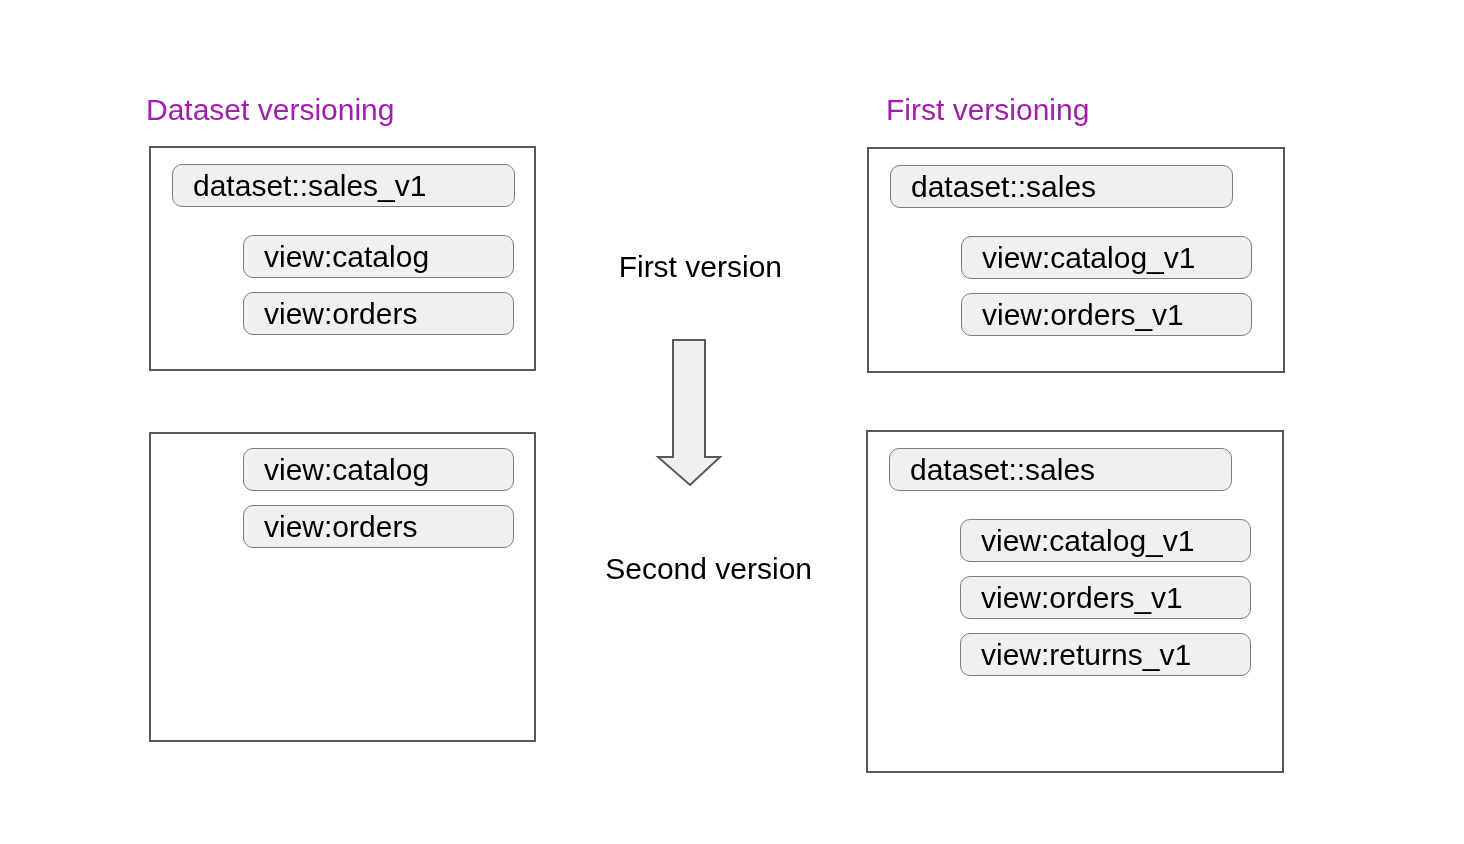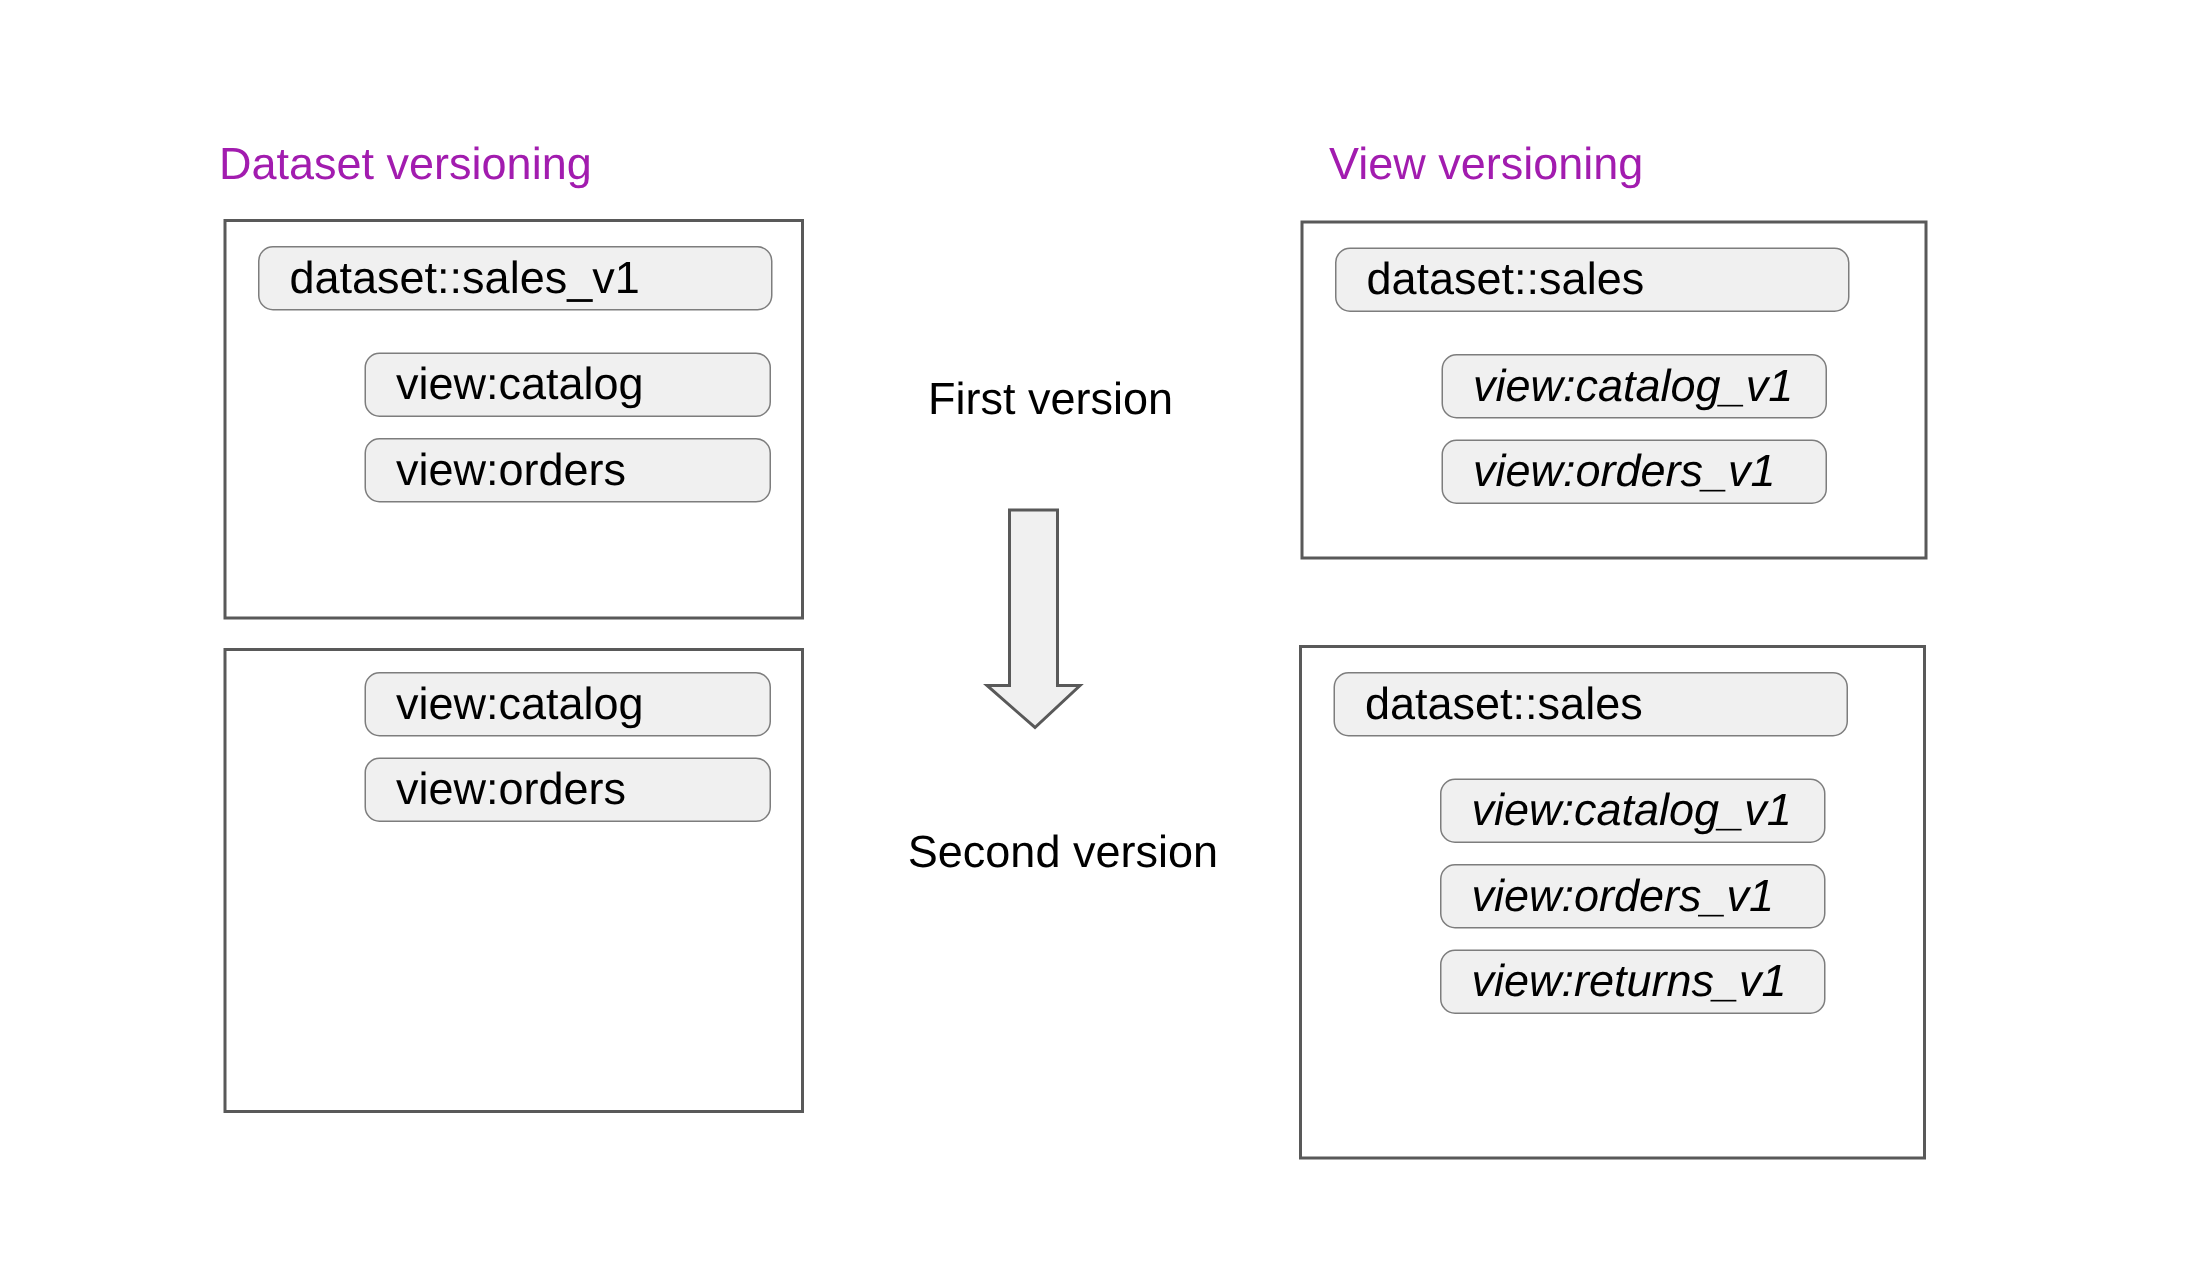--- a/index.html
+++ b/index.html
@@ -20,41 +20,41 @@
   }
   .title-left  { left: 146px; top: 92px; }
   .title-right { left: 886px; top: 92px; }
 
   .panel {
     position: absolute;
     box-sizing: border-box;
     background: #ffffff;
     border: 2px solid #595959;
   }
-  .panel-tl { left: 149px; top: 146px; width: 387px; height: 267px; }
+  .panel-tl { left: 149px; top: 146px; width: 387px; height: 225px; }
   .panel-bl { left: 149px; top: 432px; width: 387px; height: 310px; }
   .panel-tr { left: 867px; top: 147px; width: 418px; height: 226px; }
   .panel-br { left: 866px; top: 430px; width: 418px; height: 343px; }
 
   .pill {
     box-sizing: border-box;
     height: 43px;
     background: #f0f0f0;
     border: 1.5px solid #7d7d7d;
     border-radius: 10px;
     display: flex;
     align-items: center;
     padding-left: 20px;
     font-size: 30px;
     white-space: nowrap;
     overflow: hidden;
   }
   .pill-dataset { width: 343px; margin: 16px 0 0 21px; }
   .pill-view    { width: 271px; margin: 14px 0 0 92px; }
-  .panel-right .pill-view { width: 257px; font-style: italic; }
+  .panel-right .pill-view { width: 291px; }
   .pill-dataset + .pill-view { margin-top: 28px; }
 
   .center-label {
     position: absolute;
     font-size: 30px;
     line-height: 34px;
     text-align: right;
     white-space: nowrap;
   }
   .label-first  { left: 600px; top: 250px; width: 182px; }
@@ -66,21 +66,21 @@
     width: 80px; height: 160px;
   }
   .arrow-wrap svg { display: block; width: 100%; height: 100%; }
   .arrow-wrap polygon { stroke: #595959; stroke-width: 2; stroke-linejoin: miter; }
 </style>
 </head>
 <body>
 
 <div class="col-title title-left">Dataset versioning</div>
 
-<div class="col-title title-right">View versioning</div>
+<div class="col-title title-right">First versioning</div>
 
 <div class="panel panel-tl panel-left">
   <div class="pill pill-dataset">dataset::sales_v1</div>
   <div class="pill pill-view">view:catalog</div>
   <div class="pill pill-view">view:orders</div>
 </div>
 
 <div class="panel panel-bl panel-left">
   <div class="pill pill-view">view:catalog</div>
   <div class="pill pill-view">view:orders</div>

